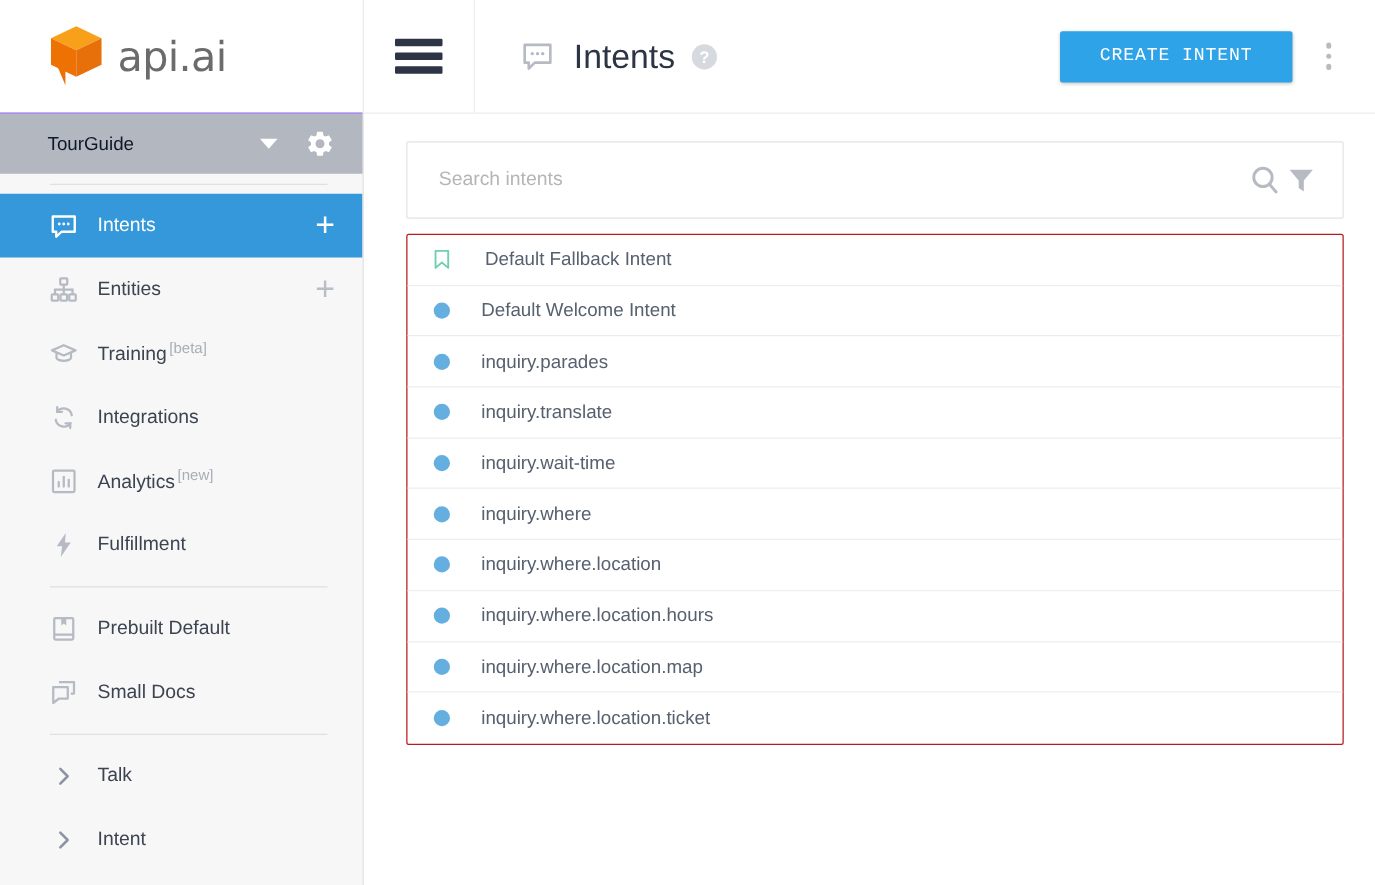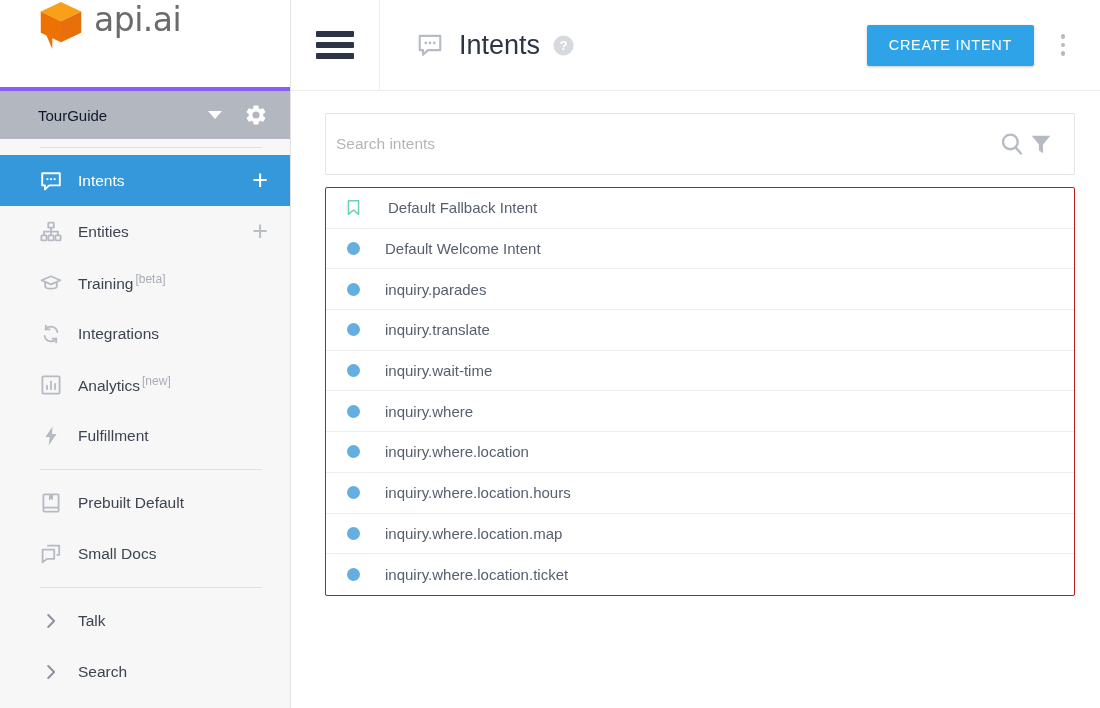--- a/index.html
+++ b/index.html
@@ -15,23 +15,23 @@
   .sidebar {
     width: 291px; height: 708px;
     background: #f7f7f7;
     border-right: 1px solid #e2e2e2;
     display: flex; flex-direction: column;
     position: relative;
     flex: 0 0 291px;
   }
   .brand {
     height: 91px; background: #ffffff;
-    display: flex; 
+    display: flex; align-items: center;
     padding-left: 38px;
-    border-bottom: 4px solid #8b5cf6;
+    border-bottom: 1px solid #8b5cf6;
   }
   .logo-cube { width: 46px; height: 52px; margin-right: 10px; flex: 0 0 46px; }
   .brand-name {
     font-size: 33px; color: #6b6b6b; letter-spacing: -0.5px;
     font-family: "DejaVu Sans", sans-serif; font-weight: 400;
   }
 
   .agent-bar {
     height: 48px; background: #b2b7c0;
     display: flex; align-items: center;
@@ -76,32 +76,32 @@
   .burger span { display: block; height: 6px; background: #2c3446;
     border-radius: 1px; margin: 5px 0; }
   .page-title-wrap { display: flex; align-items: center; padding-left: 36px; }
   .title-ico { width: 28px; height: 28px; margin-right: 15px; }
   .page-title { font-size: 27px; color: #2c3446; font-weight: 400; }
   .help-ico { width: 23px; height: 23px; margin-left: 12px; cursor: pointer; }
   .topbar-right { margin-left: auto; display: flex; align-items: center; padding-right: 22px; }
   .create-btn {
     background: #2fa3e8; color: #ffffff; border: none;
     font-size: 14.5px; letter-spacing: 0.7px;
-    padding: 0 22px; height: 41px; border-radius: 2px; cursor: pointer;
+    padding: 0 32px; height: 41px; border-radius: 2px; cursor: pointer;
     box-shadow: 0 1px 3px rgba(0,0,0,0.22);
-    font-family: Liberation Sans, sans-serif;
+    font-family: Liberation Mono, monospace;
   }
   .kebab { width: 30px; display: flex; flex-direction: column; align-items: center;
     margin-left: 14px; cursor: pointer; }
   .kebab i { width: 4.5px; height: 4.5px; border-radius: 50%; background: #b6bac1; margin: 2px 0; }
 
   .content { flex: 1; padding: 22px 25px 0 34px; background: #ffffff; }
   .search-box {
     border: 1px solid #e3e3e3; background: #ffffff; height: 62px;
-    display: flex; align-items: center; padding: 0 20px 0 10px;
+    display: flex; align-items: center; padding: 0 20px 0 25px;
     border-radius: 2px;
     gap: 40px;
   }
   .search-input {
     border: none; outline: none; flex: 1; font-size: 15.5px; color: #444;
     font-family: "Liberation Sans", sans-serif; background: transparent;
   }
   .search-input::placeholder { color: #b5b5b5; }
   .search-icons { display: flex; align-items: center; gap: 2px; }
 
@@ -246,21 +246,21 @@
         </span>
         <span class="nav-label">Talk</span>
       </div>
 
       <div class="nav-item">
         <span class="chev">
           <svg viewBox="0 0 24 24" width="22" height="22" fill="none" stroke="#8d939f" stroke-width="2.2" stroke-linecap="round" stroke-linejoin="round">
             <path d="M9 5.5l6.4 6.5L9 18.5"></path>
           </svg>
         </span>
-        <span class="nav-label">Search</span>
+        <span class="nav-label">Intent</span>
       </div>
 
     </nav>
   </aside>
 
   <section class="main">
 
     <header class="topbar">
       <div class="burger-wrap">
         <div class="burger">

